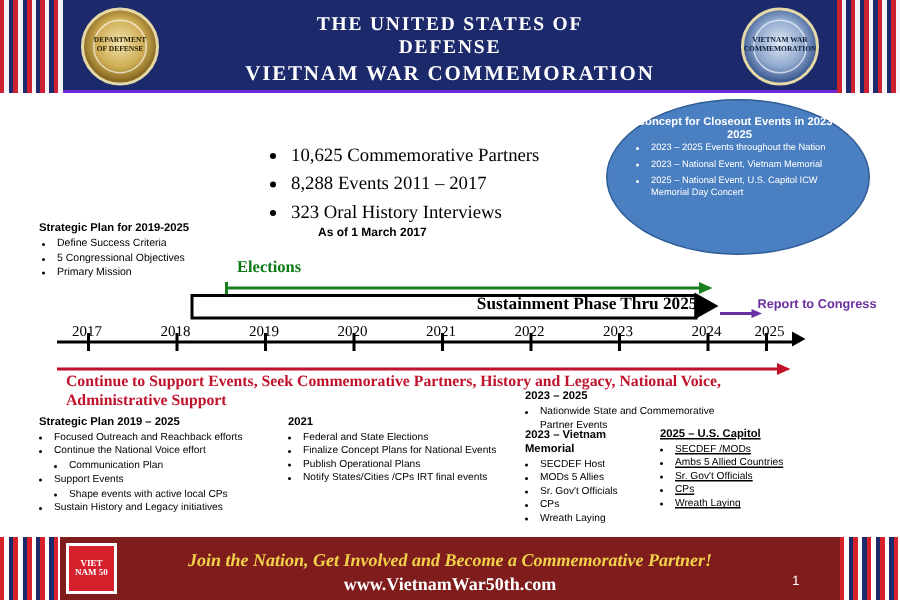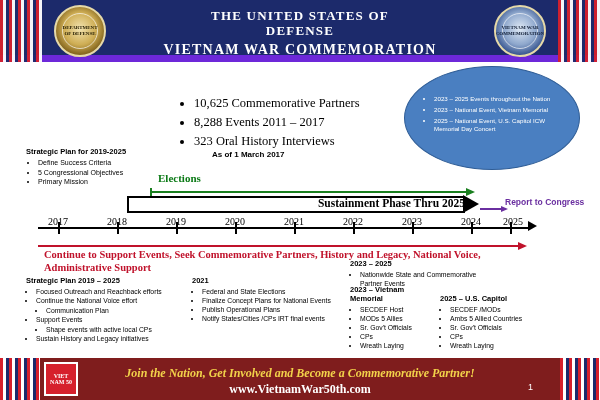--- a/index.html
+++ b/index.html
@@ -12,21 +12,21 @@
     position: relative;
   }
   .slide {
     position: absolute; left:0; top:0; width:600px; height:400px;
     background:#ffffff;
   }
   
   .header {
     position:absolute; left:0; top:0; width:600px; height:62px;
     background:#1c2a6b;
-    border-bottom:7px solid #6d28d9;
+    border-bottom:2px solid #6d28d9;
   }
   .header .stripes {
     position:absolute; left:0; top:0; width:42px; height:62px;
     background:
       repeating-linear-gradient(90deg,#d6202c 0 3px,#ffffff 3px 6px,#1c2a6b 6px 9px);
     opacity:.95;
   }
   .header .stripes.right { left:558px; }
   .header .title {
     position:absolute; left:100px; top:8px; width:400px;
@@ -174,21 +174,21 @@
 
   
   .col { position:absolute; color:#000; }
   .col .hd { font-size:7.5px; font-weight:bold; margin-bottom:2px; }
   .col ul { margin:0; padding-left:10px; list-style:disc; font-size:6.8px; line-height:9px; }
   .col ul ul { padding-left:10px; list-style:disc; margin-top:1px; }
   .c1 { left:26px; top:276px; width:160px; }
   .c2 { left:192px; top:276px; width:150px; }
   .c3 { left:350px; top:259px; width:145px; }
   .c4 { left:350px; top:285px; width:80px; }
-  .c5 { left:440px; top:294px; width:110px; }
+  .c5 { left:440px; top:284px; width:110px;text-decoration:underline; }
 
   
   .footer {
     position:absolute; left:0; top:358px; width:600px; height:42px;
     background:#7f1d1d;
   }
   .footer .stripes {
     position:absolute; left:0; top:0; width:40px; height:42px;
     background:repeating-linear-gradient(90deg,#d6202c 0 3px,#ffffff 3px 6px,#1c2a6b 6px 9px);
   }
@@ -238,20 +238,21 @@
   <div class="bullets">
     <ul>
       <li>10,625 Commemorative Partners</li>
       <li>8,288 Events 2011 – 2017</li>
       <li>323 Oral History  Interviews</li>
     </ul>
   </div>
   <div class="asof">As of 1 March 2017</div>
 
   <div class="oval">
+    <div class="ov-title">Concept for Closeout Events in 2023 – 2025</div>
     <ul>
       <li>2023 – 2025 Events throughout the Nation</li>
       <li>2023 – National Event, Vietnam Memorial</li>
       <li>2025 – National Event, U.S. Capitol ICW Memorial Day Concert</li>
     </ul>
   </div>
 
   <div class="sp-top">
     <div class="hd">Strategic Plan for 2019-2025</div>
     <ul>

